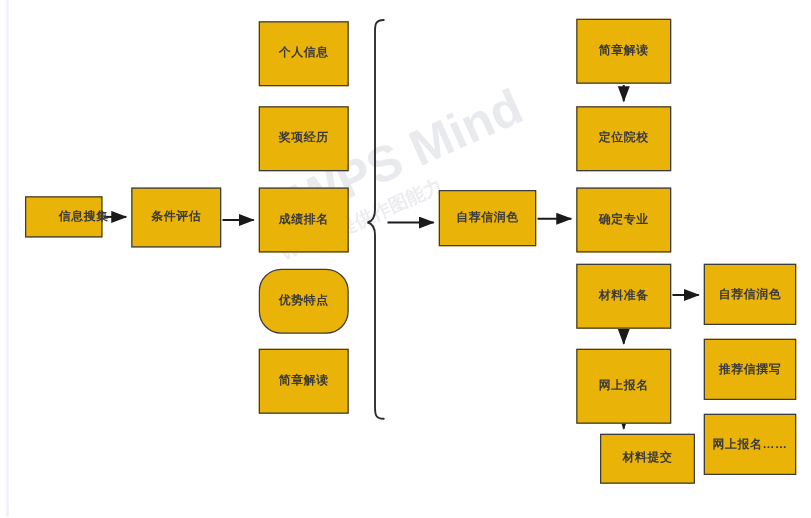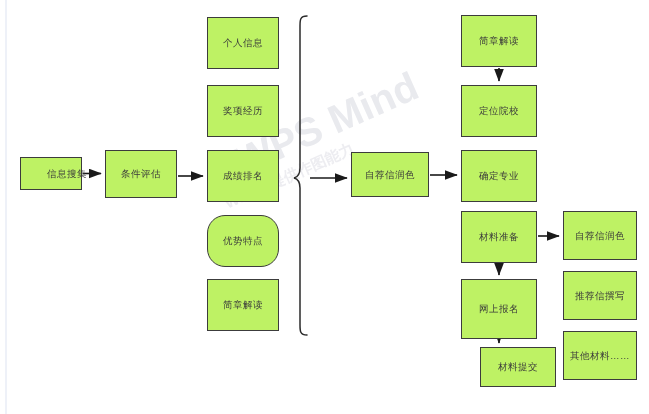--- a/index.html
+++ b/index.html
@@ -22,30 +22,31 @@
     left: 5px;
     top: 0;
     width: 2px;
     height: 414px;
     background: #eef1f8;
   }
   .node {
     position: absolute;
     box-sizing: border-box;
     border: 1px solid #3c3c3c;
-    background: #bef264;
+    background: #eab308;
     display: flex;
     align-items: center;
     justify-content: center;
     color: #3a3a3a;
     font-size: 9.5px;
     letter-spacing: 0.5px;
     line-height: 1.2;
     text-align: center;
     white-space: nowrap;
+    font-weight: bold;
   }
   .svg-layer {
     position: absolute;
     left: 0;
     top: 0;
     width: 649px;
     height: 414px;
     pointer-events: none;
   }
   .wm {
@@ -119,16 +120,16 @@
       <div class="node" style="left: 207px; top: 279px; width: 72px; height: 52px;">简章解读</div>
       <div class="node" style="left: 351px; top: 152px; width: 78px; height: 45px;">自荐信润色</div>
       <div class="node" style="left: 461px; top: 15px; width: 76px; height: 52px;">简章解读</div>
       <div class="node" style="left: 461px; top: 85px; width: 76px; height: 52px;">定位院校</div>
       <div class="node" style="left: 461px; top: 150px; width: 76px; height: 52px;">确定专业</div>
       <div class="node" style="left: 461px; top: 211px; width: 76px; height: 52px;">材料准备</div>
       <div class="node" style="left: 461px; top: 279px; width: 76px; height: 60px;">网上报名</div>
       <div class="node" style="left: 480px; top: 347px; width: 76px; height: 40px;">材料提交</div>
       <div class="node" style="left: 563px; top: 211px; width: 74px; height: 49px;">自荐信润色</div>
       <div class="node" style="left: 563px; top: 271px; width: 74px; height: 49px; text-align: center;">推荐信撰写</div>
-      <div class="node" style="left: 563px; top: 331px; width: 74px; height: 49px;">其他材料……</div>
+      <div class="node" style="left: 563px; top: 331px; width: 74px; height: 49px;">网上报名……</div>
     </div>
 
 </div>
 
 </body></html>

